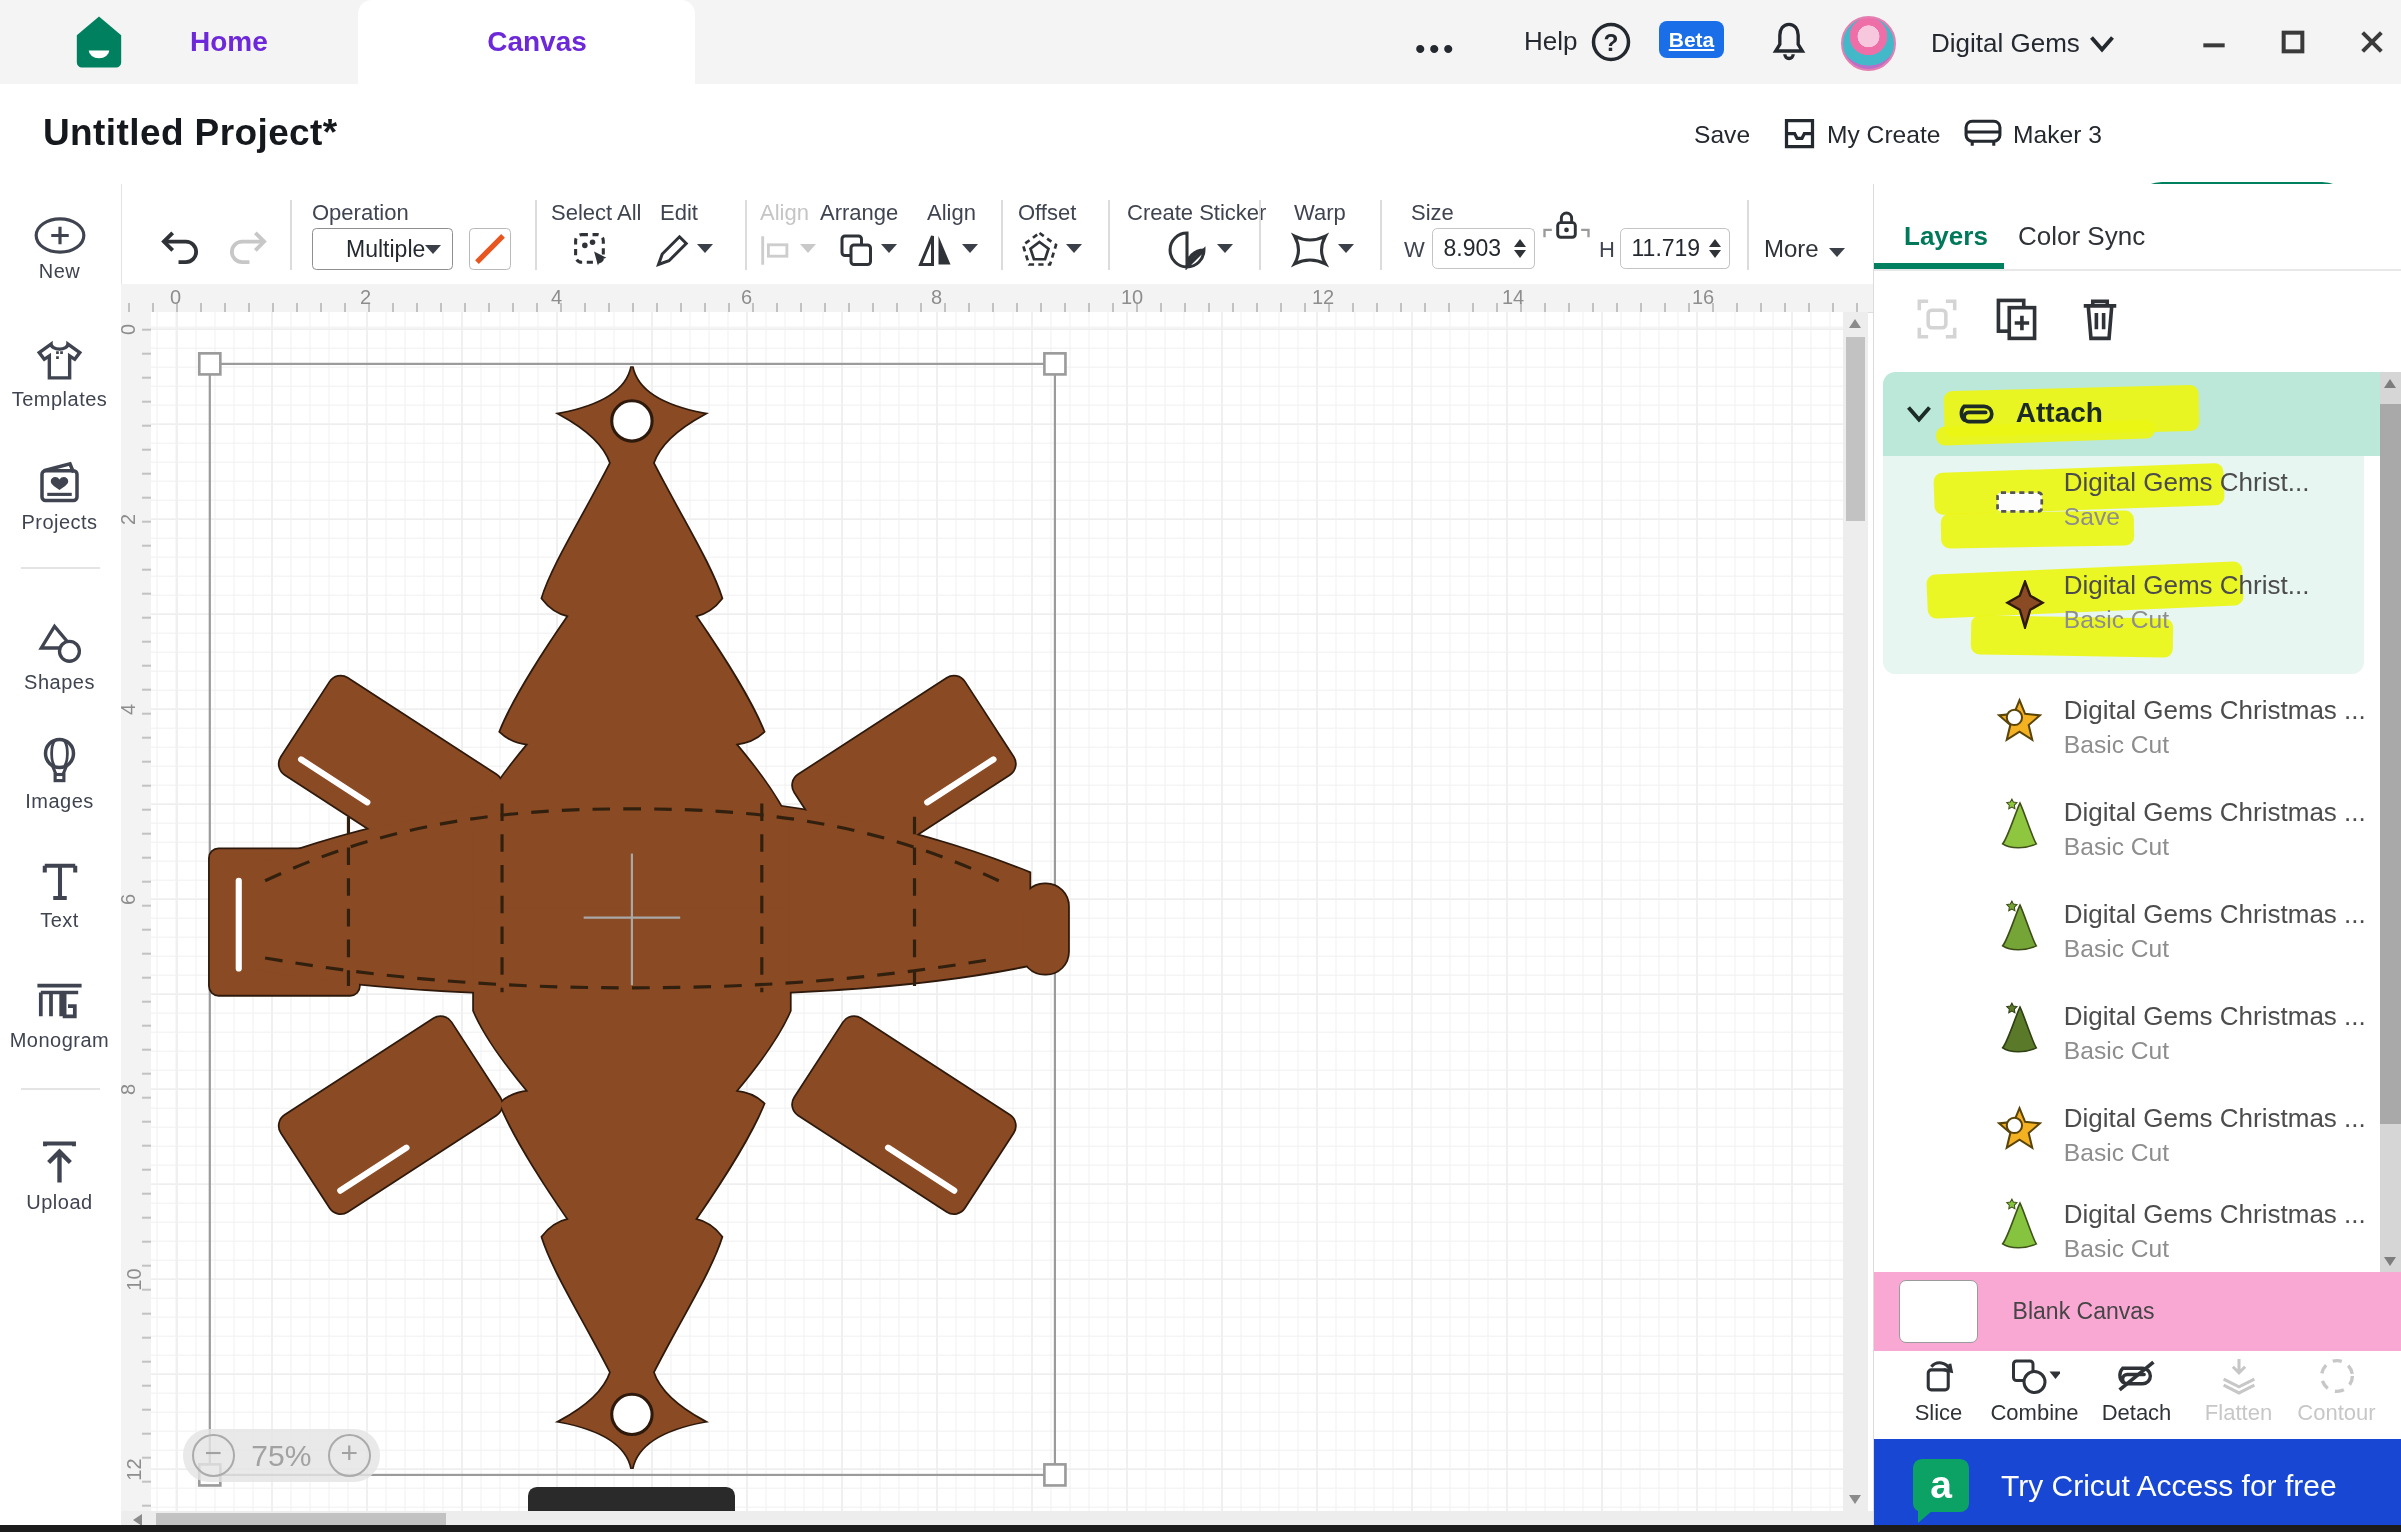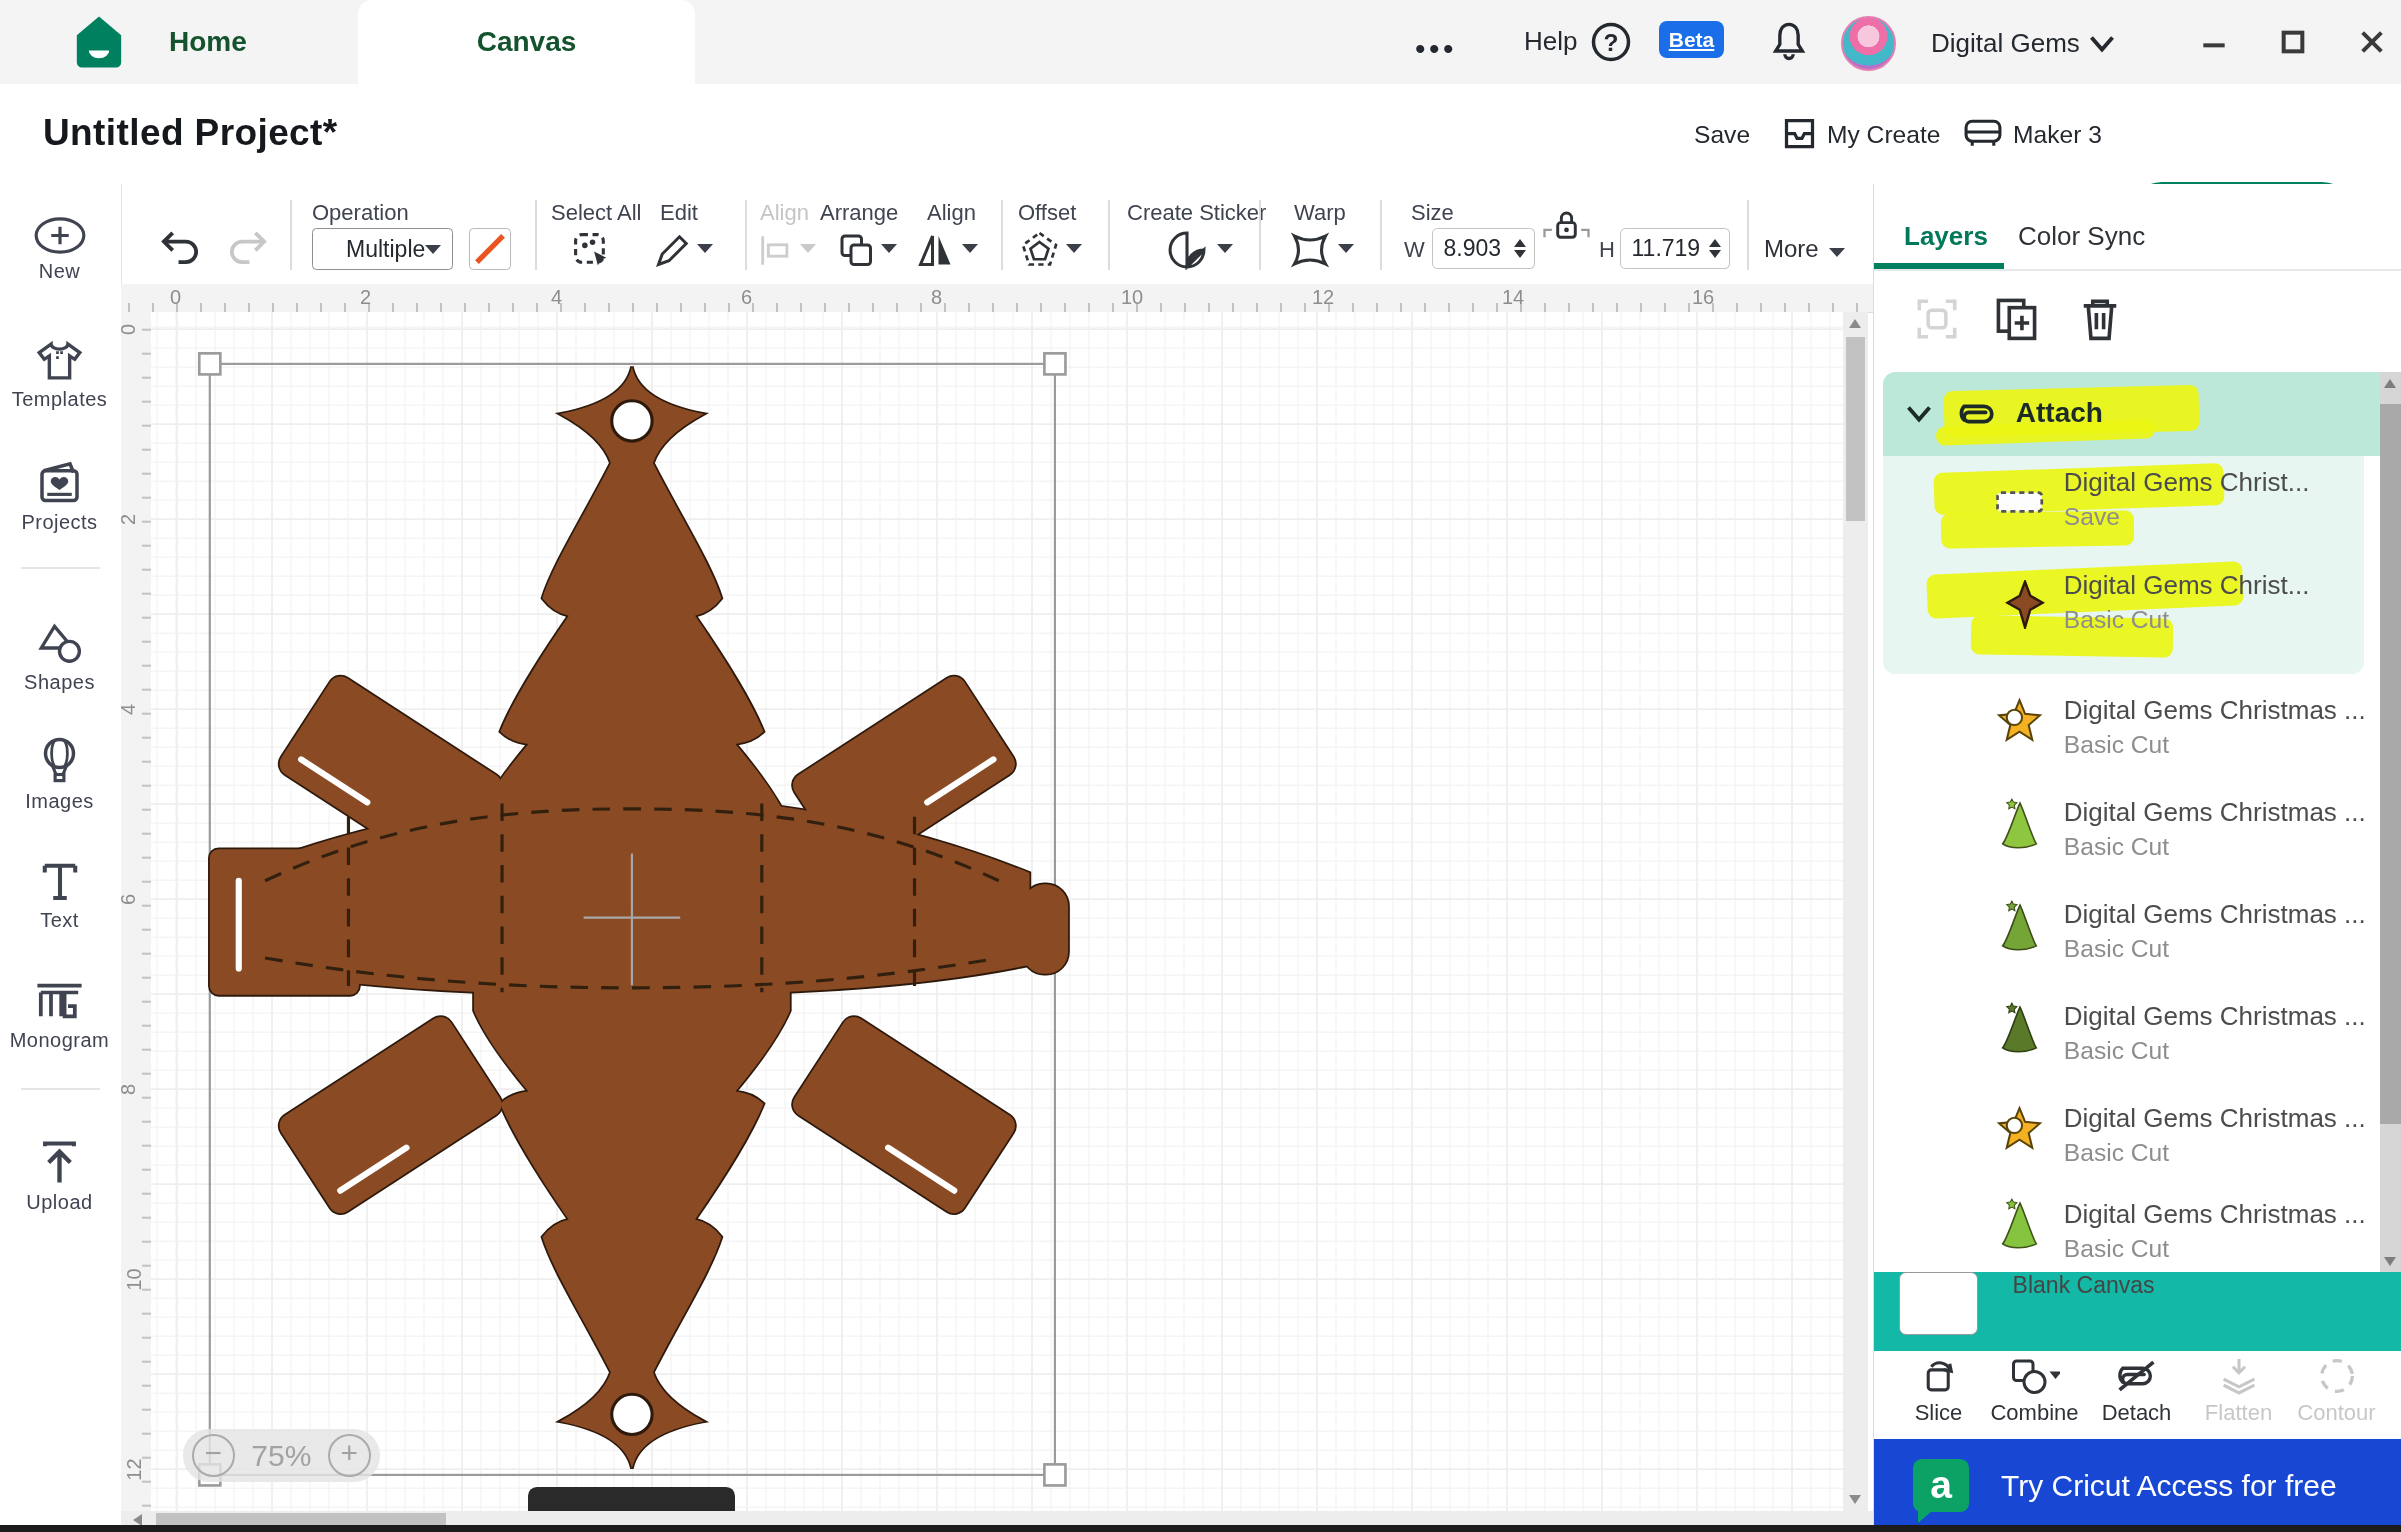--- a/index.html
+++ b/index.html
@@ -3,21 +3,21 @@
 <meta charset="utf-8">
 <style>
   html,body{margin:0;padding:0;background:#ddd;}
   #app{position:relative;width:2401px;height:1532px;background:#fff;overflow:hidden;
        font-family:"Liberation Sans","DejaVu Sans",sans-serif;color:#24282f;}
   .abs{position:absolute;}
   svg{display:block;}
   
   .tabbar{left:0;top:0;width:2401px;height:84px;background:#f4f4f4;}
   .tab-canvas{left:358px;top:0;width:337px;height:84px;background:#fff;border-radius:14px 14px 0 0;}
-  .tablabel{font-size:28px;font-weight:700;color:#14532d;line-height:84px;}
+  .tablabel{font-size:28px;font-weight:700;color:#6d28d9;line-height:84px;margin-left:21px;}
   .beta{background:#1a6fe8;color:#fff;font-size:21px;font-weight:700;border-radius:8px;
         width:65px;height:37px;line-height:37px;text-align:center;}
   .avatar{width:51px;height:51px;border-radius:50%;border:2.6px solid #e57fb1;
           background:radial-gradient(circle at 50% 36%,#f7c8dd 0 26%,#ee6fa8 27% 45%,#43b8c9 46% 70%,#b86fc9 71%);}
   .acct{font-size:26px;color:#24282f;}
   
   .hdr{left:0;top:84px;width:2401px;height:100px;background:#fff;}
   .projtitle{font-size:37px;font-weight:700;color:#15181c;letter-spacing:0.4px;}
   .hdritem{font-size:24.6px;color:#24282f;}
   .makebtn{left:2128px;top:98px;width:228px;height:68px;border-radius:39px;background:#00805e;
@@ -75,21 +75,21 @@
   .underline{left:0;top:79px;width:130px;height:6.1px;background:#00805e;position:absolute;}
   .pdiv{left:0;top:85px;width:528px;height:1.8px;background:#e8e8e8;position:absolute;}
   .attach-hd{left:8.8px;top:188px;width:541px;height:84px;background:#bce8da;border-radius:12.3px 12.3px 0 0;position:absolute;}
   .attach-bd{left:8.8px;top:272px;width:481px;height:218px;background:#e7f6f0;border-radius:0 0 12.3px 12.3px;position:absolute;}
   .hl{position:absolute;background:#ecf513;border-radius:8.8px;opacity:.92;}
   .lrow{left:8.8px;width:481px;height:93px;position:absolute;}
   .ltitle{font-size:26px;color:#4c4c4c;white-space:nowrap;}
   .lsub{font-size:24.6px;color:#8d8d8d;margin-top:5.3px;}
   .pscroll{left:506px;top:188px;width:21px;height:901px;background:#d6d6d6;position:absolute;}
   .psthumb{left:0;top:32px;width:21px;height:720px;background:#a9a9a9;position:absolute;}
-  .blankrow{left:0;top:1088px;width:527px;height:79px;background:#14b8a6;position:absolute;display:flex;align-items:flex-start;}
+  .blankrow{left:0;top:1088px;width:527px;height:79px;background:#f9a8d4;position:absolute;display:flex;align-items:center;}
   .blankswatch{width:77px;height:61px;background:#fff;border:1.8px solid #9a9a9a;border-radius:7px;margin-left:24.6px;}
   .blanklabel{font-size:23px;color:#454545;margin-left:35px;}
   .ptools{left:0;top:1167px;width:527px;height:88px;background:#fff;position:absolute;}
   .ptool{position:absolute;text-align:center;width:97px;}
   .ptool .lbl{font-size:22px;color:#2f3338;margin-top:3.5px;}
   .ptool.dis .lbl{color:#c7c7c7;}
   .banner{left:0;top:1255px;width:528px;height:93px;background:#1747d3;position:absolute;display:flex;align-items:center;}
   .alogo{width:56px;height:53px;background:#0ca266;border-radius:8.8px;margin-left:39px;position:relative;
          color:#fff;font-size:39px;font-weight:700;text-align:center;line-height:51px;}
   .alogo:after{content:"";position:absolute;left:5.3px;bottom:-10.5px;border-left:14px solid #0ca266;border-bottom:12.3px solid transparent;}

